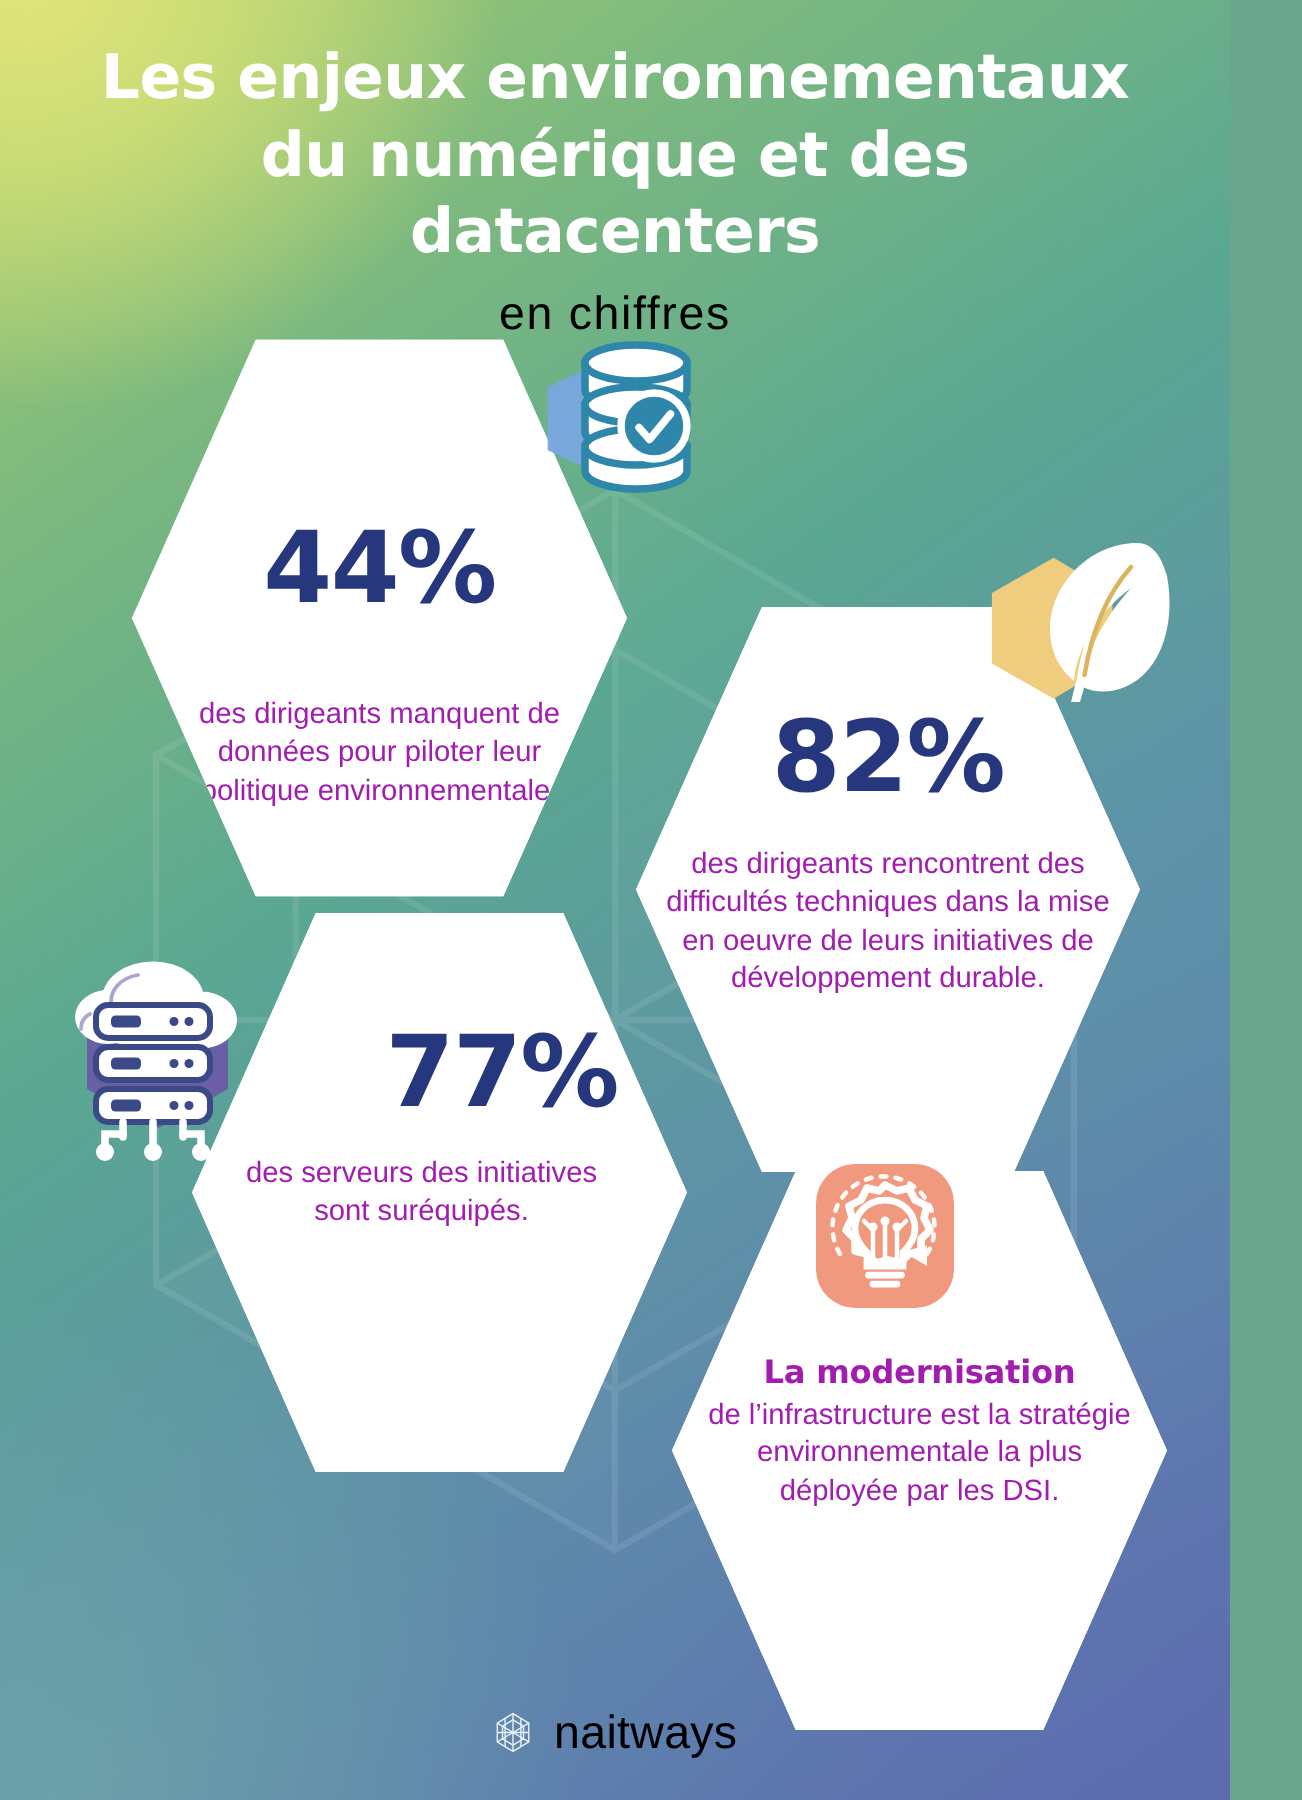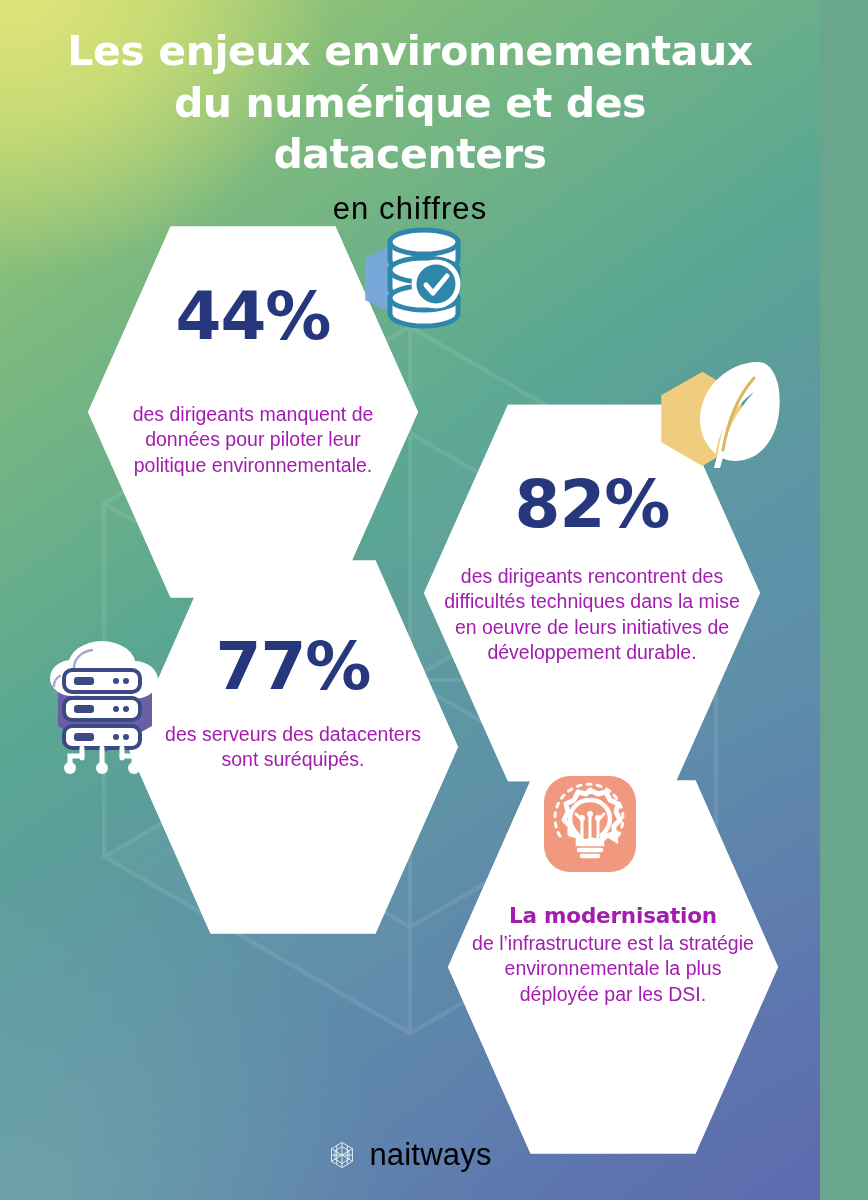--- a/index.html
+++ b/index.html
@@ -105,29 +105,29 @@
   .hex .cap .strong{
     font-family:"DejaVu Sans", sans-serif;
     font-weight:700;
     font-size:21.5px;
     letter-spacing:-0.2px;
     display:block;
     margin-bottom:1px;
   }
 
   
-  #hex-44{left:88px;top:222px;width:330px;height:380px;padding:62px 46px 0;}
+  #hex-44{left:88px;top:222px;width:330px;height:380px;padding:62px 46px 0;justify-content:center;}
   #hex-44 .big{font-size:66px;margin-bottom:52px;}
   #hex-44 .cap{width:285px;}
 
   #hex-30{left:424px;top:400px;width:336px;height:386px;padding:72px 40px 0;}
   #hex-30 .big{font-size:66px;margin-bottom:26px;}
   #hex-30 .cap{width:302px;}
 
-  #hex-77{left:128px;top:556px;width:330px;height:382px;padding:78px 46px 0;}
+  #hex-77{left:128px;top:604px;width:330px;height:382px;padding:78px 46px 0;align-items:flex-end;}
   #hex-77 .big{font-size:66px;margin-bottom:22px;}
   #hex-77 .cap{width:262px;}
 
   #hex-mod{left:448px;top:776px;width:330px;height:382px;padding:126px 40px 0;}
   #hex-mod .cap{width:290px;}
 
   
   .badge{
     position:absolute;
     z-index:6;
@@ -196,21 +196,21 @@
     <div class="cap">des dirigeants manquent de données pour piloter leur politique environnementale.</div>
   </div>
 
   <div class="hex" id="hex-30">
     <div class="big">82%</div>
     <div class="cap">des dirigeants rencontrent des difficultés techniques dans la mise en oeuvre de leurs initiatives de développement durable.</div>
   </div>
 
   <div class="hex" id="hex-77">
     <div class="big">77%</div>
-    <div class="cap">des serveurs des datacenters sont suréquipés.</div>
+    <div class="cap">des serveurs des initiatives sont suréquipés.</div>
   </div>
 
   <div class="hex" id="hex-mod">
     <div class="cap">
       <span class="strong">La modernisation</span>
       <span>de l’infrastructure est la stratégie environnementale la plus déployée par les DSI.</span>
     </div>
   </div>
 
   <div class="badge" id="badge-db">

